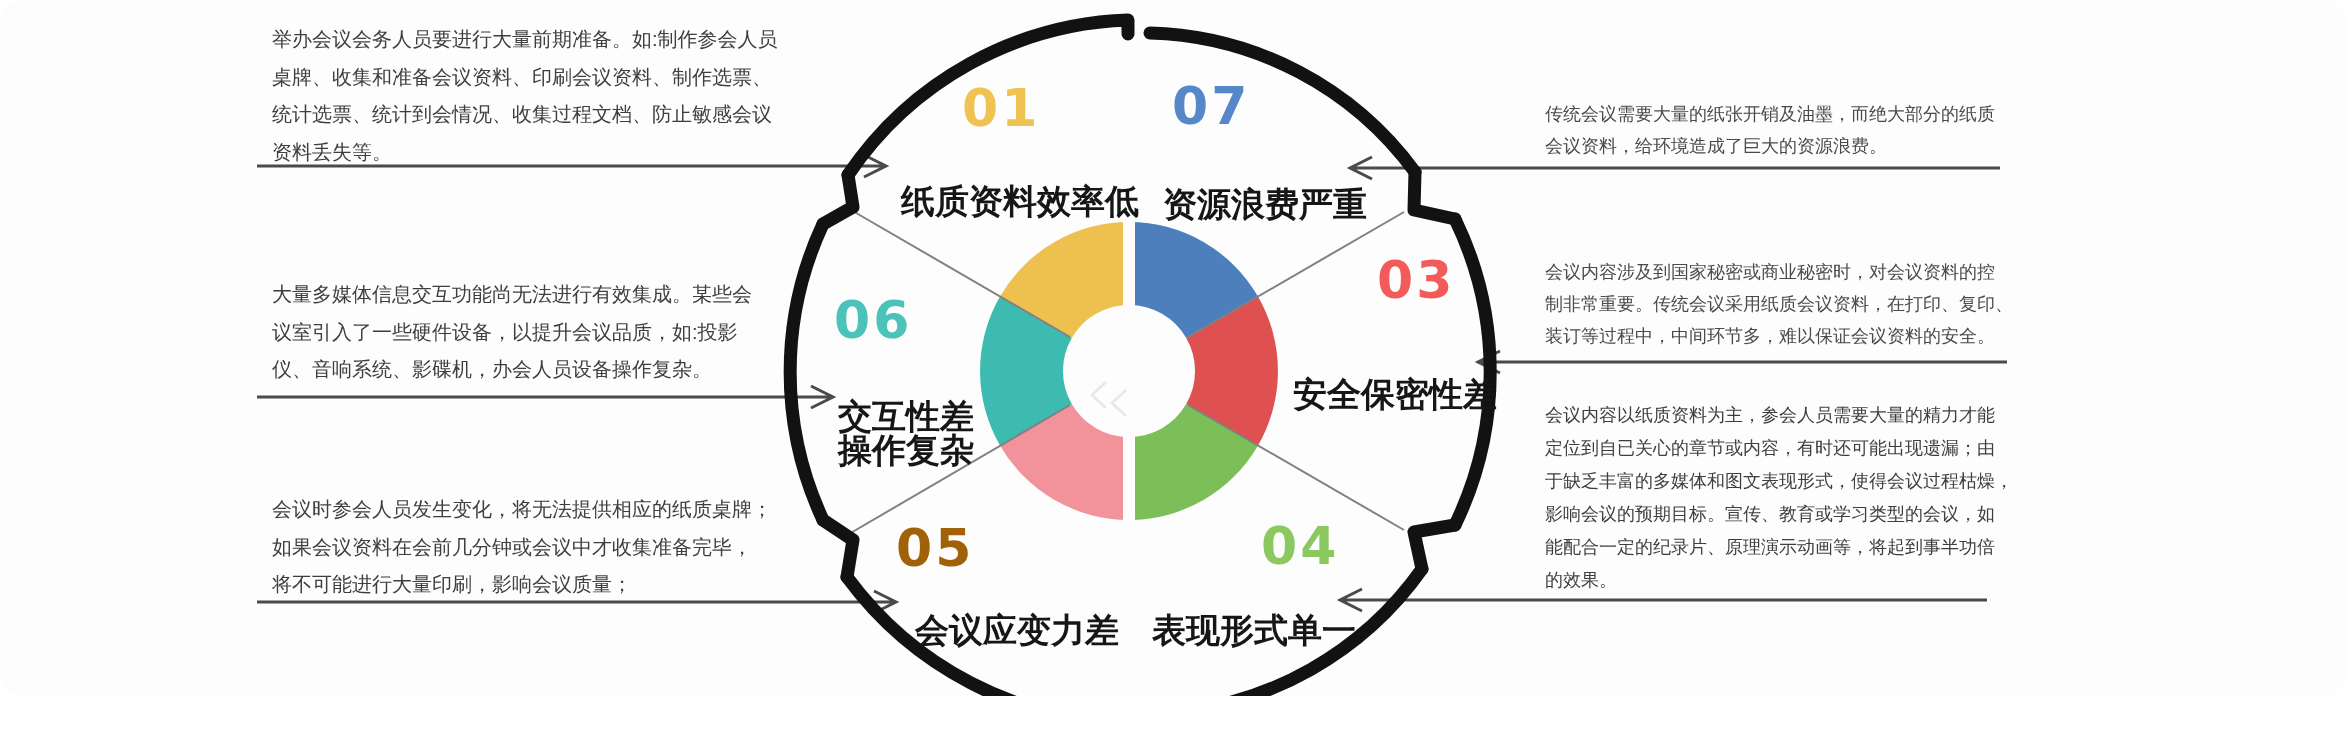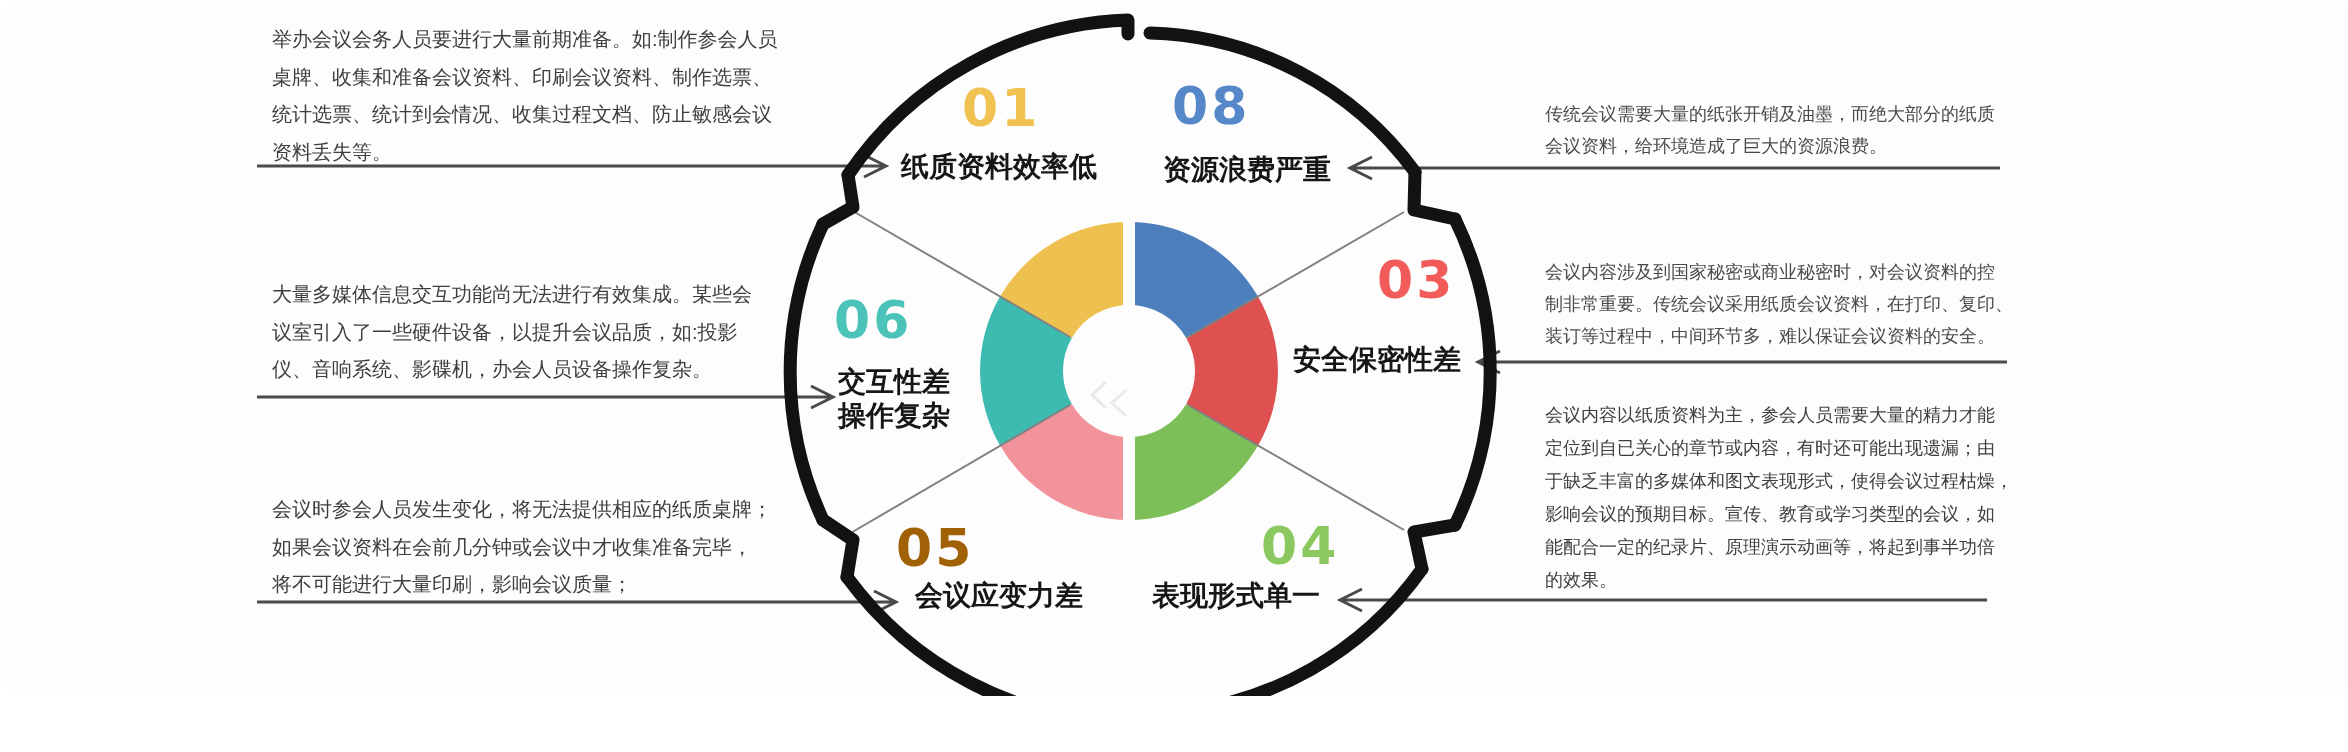--- a/index.html
+++ b/index.html
@@ -2,21 +2,21 @@
 <html><head>
 <meta charset="utf-8">
 <style>
   html,body{margin:0;padding:0;}
   .stage{position:relative;width:2348px;height:696px;background:#fdfdfd;overflow:hidden;border-radius:23px;}
   .layer{position:absolute;left:0;top:0;}
   .txt{position:absolute;white-space:pre-line;}
   .desc{font-family:"Liberation Sans",sans-serif;color:#3e3e3e;font-size:20px;line-height:37.5px;}
   .desc-serif{font-family:"Liberation Serif",serif;color:#4a4a4a;font-size:18px;line-height:32px;}
   .desc-sans-r{font-family:"Liberation Sans",sans-serif;color:#3e3e3e;font-size:18px;line-height:33px;}
-  .seg-label{font-family:"Liberation Sans",sans-serif;font-weight:bold;color:#161616;font-size:28px;line-height:33.5px;}
+  .seg-label{font-family:"Liberation Sans",sans-serif;font-weight:bold;color:#161616;font-size:34px;line-height:33.5px;margin-top:35px;}
   .seg-num{font-family:"DejaVu Sans",sans-serif;font-weight:bold;font-size:52px;letter-spacing:3px;line-height:1;}
   .block-a{left:272px;top:21px;width:600px;}
   .block-b{left:272px;top:276px;width:560px;}
   .block-c{left:272px;top:491px;width:580px;}
   .block-r1{left:1545px;top:98px;width:580px;}
   .block-r2{left:1545px;top:256px;width:580px;}
   .block-r3{left:1545px;top:399px;width:580px;}
   .num-01{left:962px;top:82px;}
   .num-02{left:1172px;top:80px;}
   .num-03{left:1341px;top:254px;margin-left:36px;}
@@ -97,21 +97,21 @@
 制非常重要。传统会议采用纸质会议资料，在打印、复印、
 装订等过程中，中间环节多，难以保证会议资料的安全。</div>
   <div class="txt desc-sans-r block-r3">会议内容以纸质资料为主，参会人员需要大量的精力才能
 定位到自已关心的章节或内容，有时还可能出现遗漏；由
 于缺乏丰富的多媒体和图文表现形式，使得会议过程枯燥，
 影响会议的预期目标。宣传、教育或学习类型的会议，如
 能配合一定的纪录片、原理演示动画等，将起到事半功倍
 的效果。</div>
 
   <div class="txt seg-num num-01" style="color: rgb(240, 194, 82);">01</div>
-  <div class="txt seg-num num-02" style="color: rgb(86, 136, 201);">08</div>
+  <div class="txt seg-num num-02" style="color: rgb(86, 136, 201);">07</div>
   <div class="txt seg-num num-03" style="color: rgb(241, 91, 89);">03</div>
   <div class="txt seg-num num-04" style="color: rgb(139, 201, 96);">04</div>
   <div class="txt seg-num num-05" style="color: #a16207;">05</div>
   <div class="txt seg-num num-06" style="color: rgb(75, 195, 184);">06</div>
 
   <div class="txt seg-label lab-01">纸质资料效率低</div>
   <div class="txt seg-label lab-02">资源浪费严重</div>
   <div class="txt seg-label lab-03">安全保密性差</div>
   <div class="txt seg-label lab-04">表现形式单一</div>
   <div class="txt seg-label lab-05">会议应变力差</div>

